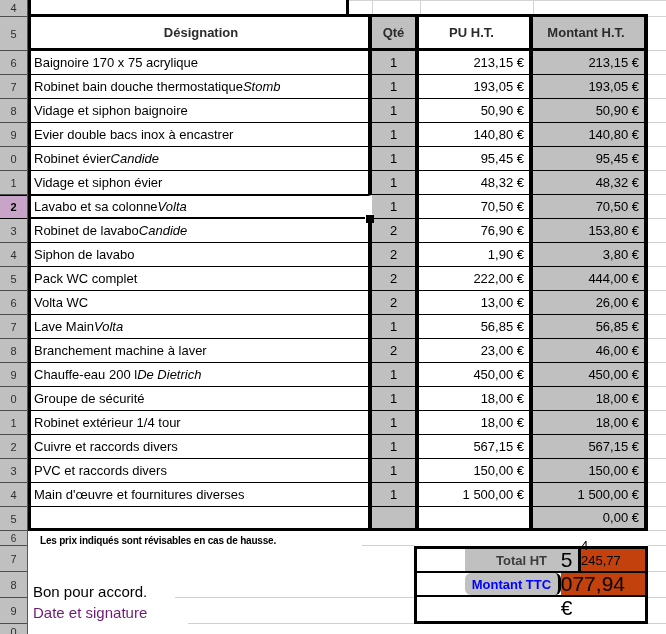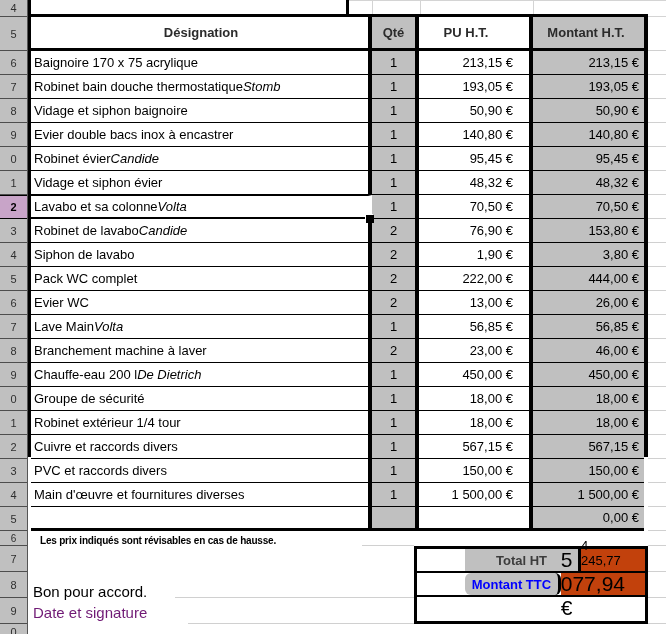--- a/index.html
+++ b/index.html
@@ -30,33 +30,33 @@
     background: #C8A4C8; font-weight: bold; color: #000;
     border-top: 1px solid #000; border-bottom: 1px solid #000;
   }
 
   
   .blk { position: absolute; background: #000; }
   .gl  { position: absolute; background: #D4D4D4; }
 
   
   #table {
-    position: absolute; left: 28px; top: 17px; width: 620px; height: 440px;
+    position: absolute; left: 28px; top: 17px; width: 620px; height: 514px;
     border-left: 3px solid #000; border-right: 4px solid #000; background:#fff;
   }
   .thead {
     display: flex; height: 34px; border-bottom: 3px solid #000;
     background: #C0C0C0; font-weight: bold; color: #2b2b2b; font-size: 13px;
   }
   .thead > div { display:flex; align-items:center; justify-content:center; }
   .trow { display: flex; height: 24px; font-size: 13px; }
   .trow > div { display: flex; align-items: center; border-bottom: 1px solid #000; height: 100%; }
   .c-des { width: 341px; border-right: 4px solid #000; background: #fff; padding-left: 3px; white-space: nowrap; overflow: hidden; }
   .c-qty { width: 47px;  border-right: 4px solid #000; background: #C0C0C0; justify-content: center; }
-  .c-pu  { width: 114px; border-right: 4px solid #000; background: #fff; justify-content: flex-end; padding-right: 16px; }
+  .c-pu  { width: 114px; border-right: 4px solid #000; background: #fff; justify-content: flex-end; padding-right: 5px; }
   .c-mt  { flex: 1; background: #C0C0C0; justify-content: flex-end; padding-right: 5px; }
   .tbody .trow:last-child > div { border-bottom-width: 3px; }
   .brand { font-style: italic; }
   
   .trow.sel .c-des {
     border-top: 1px solid #000; border-bottom: 2px solid #000;
     border-right-color: #fff; position: relative;
   }
 
   #fill-handle {
@@ -272,21 +272,21 @@
             <span>Pack WC complet</span>
             <span class="brand"></span>
           </div>
           <div class="c-qty">2</div>
           <div class="c-pu">222,00 €</div>
           <div class="c-mt">444,00 €</div>
         </div>
 
         <div class="trow">
           <div class="c-des">
-            <span>Evier WC</span>
+            <span>Volta WC</span>
             <span class="brand"></span>
           </div>
           <div class="c-qty">2</div>
           <div class="c-pu">13,00 €</div>
           <div class="c-mt">26,00 €</div>
         </div>
 
         <div class="trow">
           <div class="c-des">
             <span>Lave Main </span>

